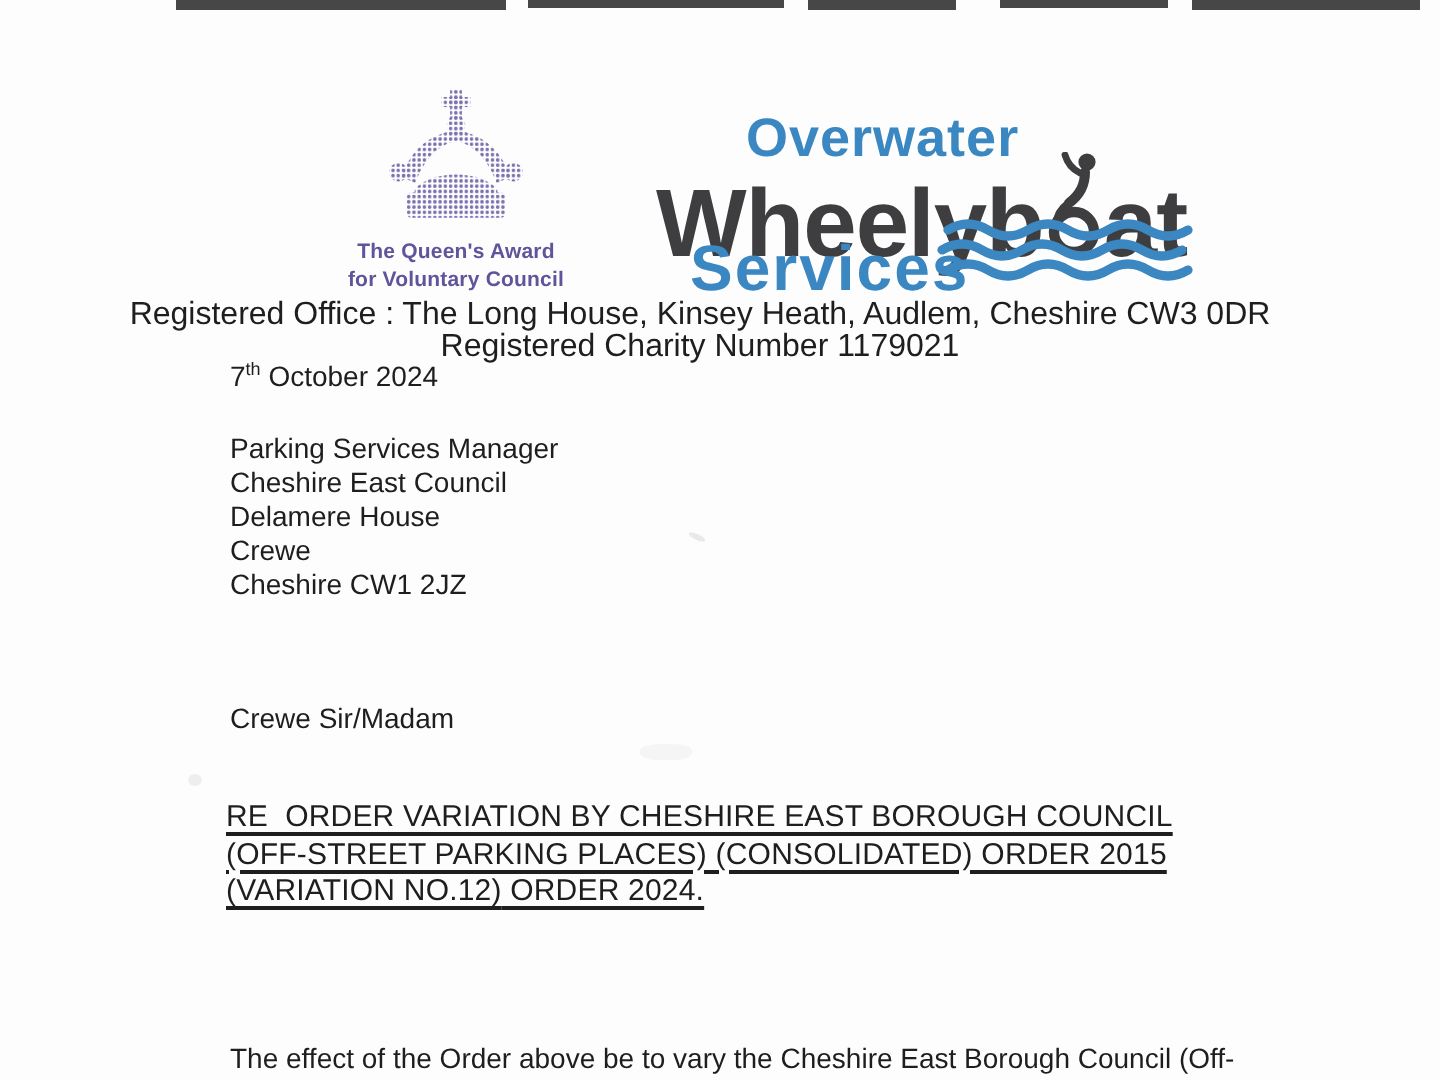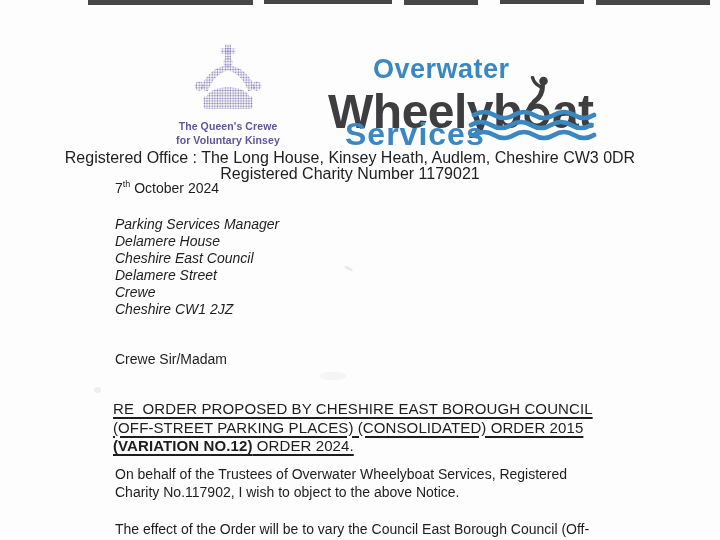--- a/index.html
+++ b/index.html
@@ -124,21 +124,20 @@
     font-size: 9px;
     vertical-align: super;
     line-height: 0;
   }
   .recipient {
     position: absolute;
     left: 115px;
     top: 216px;
     font-size: 14px;
     line-height: 17px;
-    font-style: italic;
   }
   .salutation {
     position: absolute;
     left: 115px;
     top: 351px;
     font-size: 14px;
   }
   .subject {
     position: absolute;
     left: 113px;
@@ -146,21 +145,21 @@
     font-size: 15px;
     line-height: 18.5px;
     letter-spacing: 0.1px;
   }
   .subject .sline {
     white-space: pre-wrap;
     text-decoration: underline;
     text-decoration-thickness: 1.5px;
     text-underline-offset: 3px;
   }
-  .subject .bold { font-weight: bold; }
+  .subject .bold { font-weight: normal; }
   .para1 {
     position: absolute;
     left: 115px;
     top: 466px;
     font-size: 14px;
     line-height: 17.5px;
   }
   .para2 {
     position: absolute;
     left: 115px;
@@ -198,22 +197,22 @@
           <rect x="36.5" y="4.5" width="17" height="6"></rect>
           <circle cx="45" cy="21" r="5.5"></circle>
           <path d="M45,24 C30,26.5 18,35 13,52 L21,55.5 C25.5,42 34.5,32.5 45,30.5 C55.5,32.5 64.5,42 69,55.5 L77,52 C72,35 60,26.5 45,24 Z"></path>
           <circle cx="11" cy="49" r="5.5"></circle>
           <circle cx="79" cy="49" r="5.5"></circle>
           <path d="M20.5,59 C31,47.5 59,47.5 69.5,59 L69.5,61.5 L20.5,61.5 Z"></path>
           <rect x="16" y="61" width="58" height="15" rx="2.5"></rect>
         </g>
       </svg>
     </span>
-    <div class="award-text">The Queen's Crewe</div>
-    <div class="award-text">for Voluntary Kinsey</div>
+    <div class="award-text">The Queen's Award</div>
+    <div class="award-text">for Voluntary Council</div>
   </div>
 
   <div class="logo">
     <div class="logo-overwater">Overwater</div>
     <div class="logo-wheely-row">
       <span>Wheelyb</span>
         <span>
           <svg width="30" height="52" viewBox="0 0 30 52" style="display:block; color: var(--logo-dark, #3e3e40);">
         <circle cx="15" cy="40" r="10" fill="none" stroke="currentColor" stroke-width="5.2"></circle>
         <circle cx="21.5" cy="5" r="4.3" fill="currentColor"></circle>
@@ -238,36 +237,31 @@
 
   <div class="reg-block">
     <div>Registered Office : The Long House, Kinsey Heath, Audlem, Cheshire CW3 0DR</div>
     <div>Registered Charity Number 1179021</div>
   </div>
 
   <div class="date-line"><span>7</span><sup>th</sup><span> October 2024</span></div>
 
   <div class="recipient">
     <div>Parking Services Manager</div>
+    <div>Cheshire East Council</div>
     <div>Delamere House</div>
-    <div>Cheshire East Council</div>
-    <div>Delamere Street</div>
     <div>Crewe</div>
     <div>Cheshire CW1 2JZ</div>
   </div>
 
   <div class="salutation">Crewe Sir/Madam</div>
 
   <div class="subject">
-    <div class="sline">RE  ORDER PROPOSED BY CHESHIRE EAST BOROUGH COUNCIL</div>
+    <div class="sline">RE  ORDER VARIATION BY CHESHIRE EAST BOROUGH COUNCIL</div>
     <div class="sline">(OFF-STREET PARKING PLACES) (CONSOLIDATED) ORDER 2015</div>
     <div class="sline"><span class="bold">(VARIATION NO.12)</span><span> ORDER 2024.</span></div>
   </div>
 
-  <div class="para1">
-    <div>On behalf of the Trustees of Overwater Wheelyboat Services, Registered</div>
-    <div>Charity No.117902, I wish to object to the above Notice.</div>
-  </div>
   <div class="para2">
-    <div>The effect of the Order will be to vary the Council East Borough Council (Off-</div>
+    <div>The effect of the Order above be to vary the Cheshire East Borough Council (Off-</div>
   </div>
 
 </div>
 
 </body></html>

